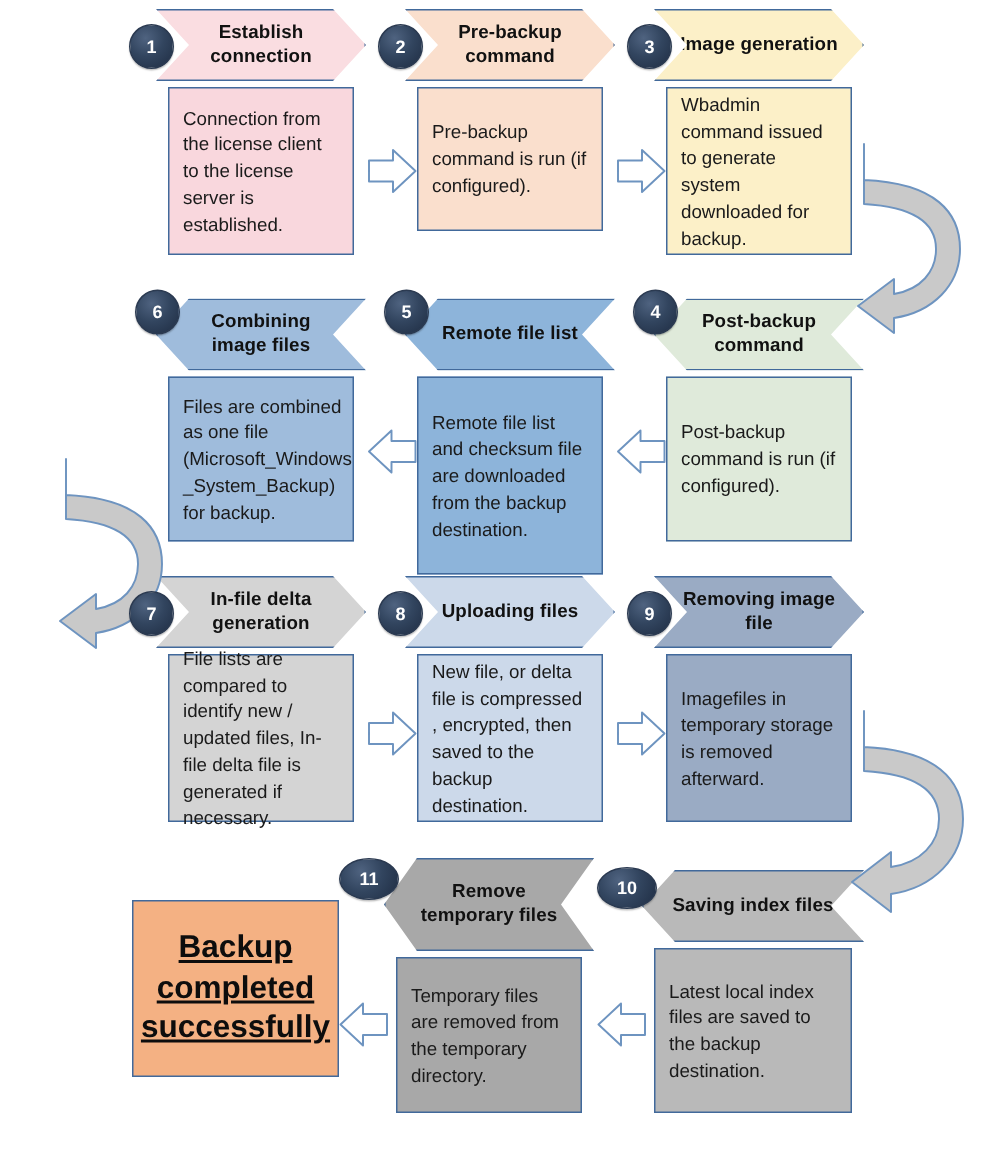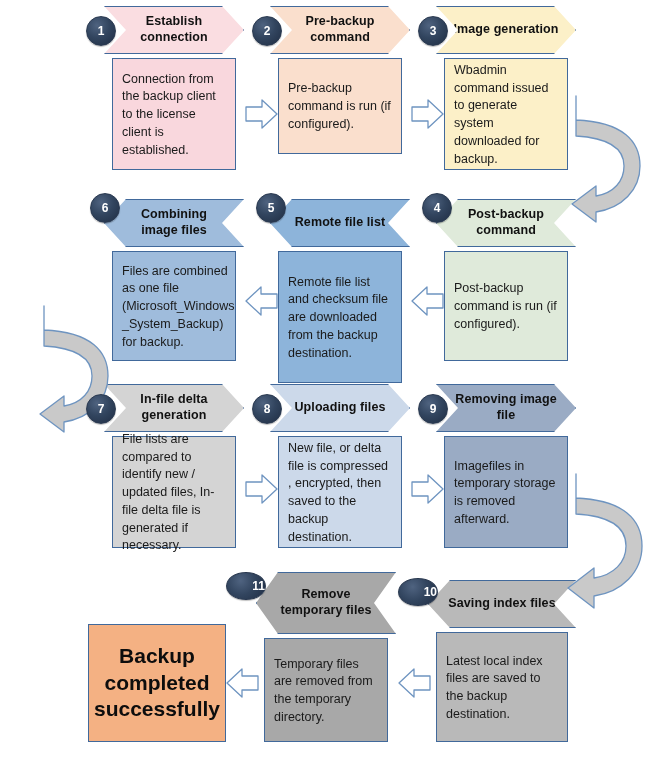--- a/index.html
+++ b/index.html
@@ -57,21 +57,21 @@
     width:28px;height:28px;
     border-radius:50%;
     background:radial-gradient(circle at 36% 30%, #4f6380 0%, #32455f 46%, #1f2d43 100%);
     border:1px solid #2b3a51;
     color:#ffffff;
     font-size:12px;font-weight:bold;
     display:flex;align-items:center;justify-content:center;
     z-index:6;
     box-shadow:0 1px 1px rgba(0,0,0,.25);
   }
-  .badge.wide{width:38px;height:26px;border-radius:50%/50%;justify-content:flex-end;}
+  .badge.wide{width:38px;height:26px;border-radius:50%/50%;}
 
   
   .f-pink   {background:#fadde1;}
   .f-pink2  {background:#f9d7dd;}
   .f-peach  {background:#fadfcd;}
   .f-peach2 {background:#fadfcd;}
   .f-cream  {background:#fcf0c8;}
   .f-cream2 {background:#fcf0c8;}
   .f-green  {background:#dfeada;}
   .f-green2 {background:#dfeada;}
@@ -169,21 +169,21 @@
     <g>
       <path d="M 258 676 L 242 676 L 242 669 L 227 683 L 242 697 L 242 690 L 258 690 Z" fill="#ffffff" stroke="#6e94c0" stroke-width="1.3" stroke-linejoin="round"></path>
     </g>
   </svg>
 
   <div class="step" style="left:104px;top:6px;width:140px;height:164px;">
     <div class="chev right f-pink">
       <span>Establish connection</span>
     </div>
     <div class="body f-pink2" style="top:52px;height:112px;">
-      <span>Connection from the backup client to the license client is established.</span>
+      <span>Connection from the license client to the license server is established.</span>
     </div>
   </div>
   <div class="badge" style="left:86px;top:16px;">
     <span>1</span>
   </div>
 
   <div class="step" style="left:270px;top:6px;width:140px;height:164px;">
     <div class="chev right f-peach">
       <span>Pre-backup command</span>
     </div>
@@ -272,21 +272,21 @@
       <span>Removing image file</span>
     </div>
     <div class="body f-slate2" style="top:52px;height:112px;">
       <span>Imagefiles in temporary storage is removed afterward.</span>
     </div>
   </div>
   <div class="badge" style="left:418px;top:394px;">
     <span>9</span>
   </div>
 
-  <div class="final" style="left:88px;top:624px;width:138px;height:118px;">
+  <div class="final" style="left:88px;top:600px;width:138px;height:118px;text-decoration:underline;">
     <span>Backup completed successfully</span>
   </div>
 
   <div class="step" style="left:256px;top:572px;width:140px;height:170px;">
     <div class="chev left tall f-dgray">
       <span>Remove temporary files</span>
     </div>
     <div class="body f-dgray2" style="top:66px;height:104px;">
       <span>Temporary files are removed from the temporary directory.</span>
     </div>

